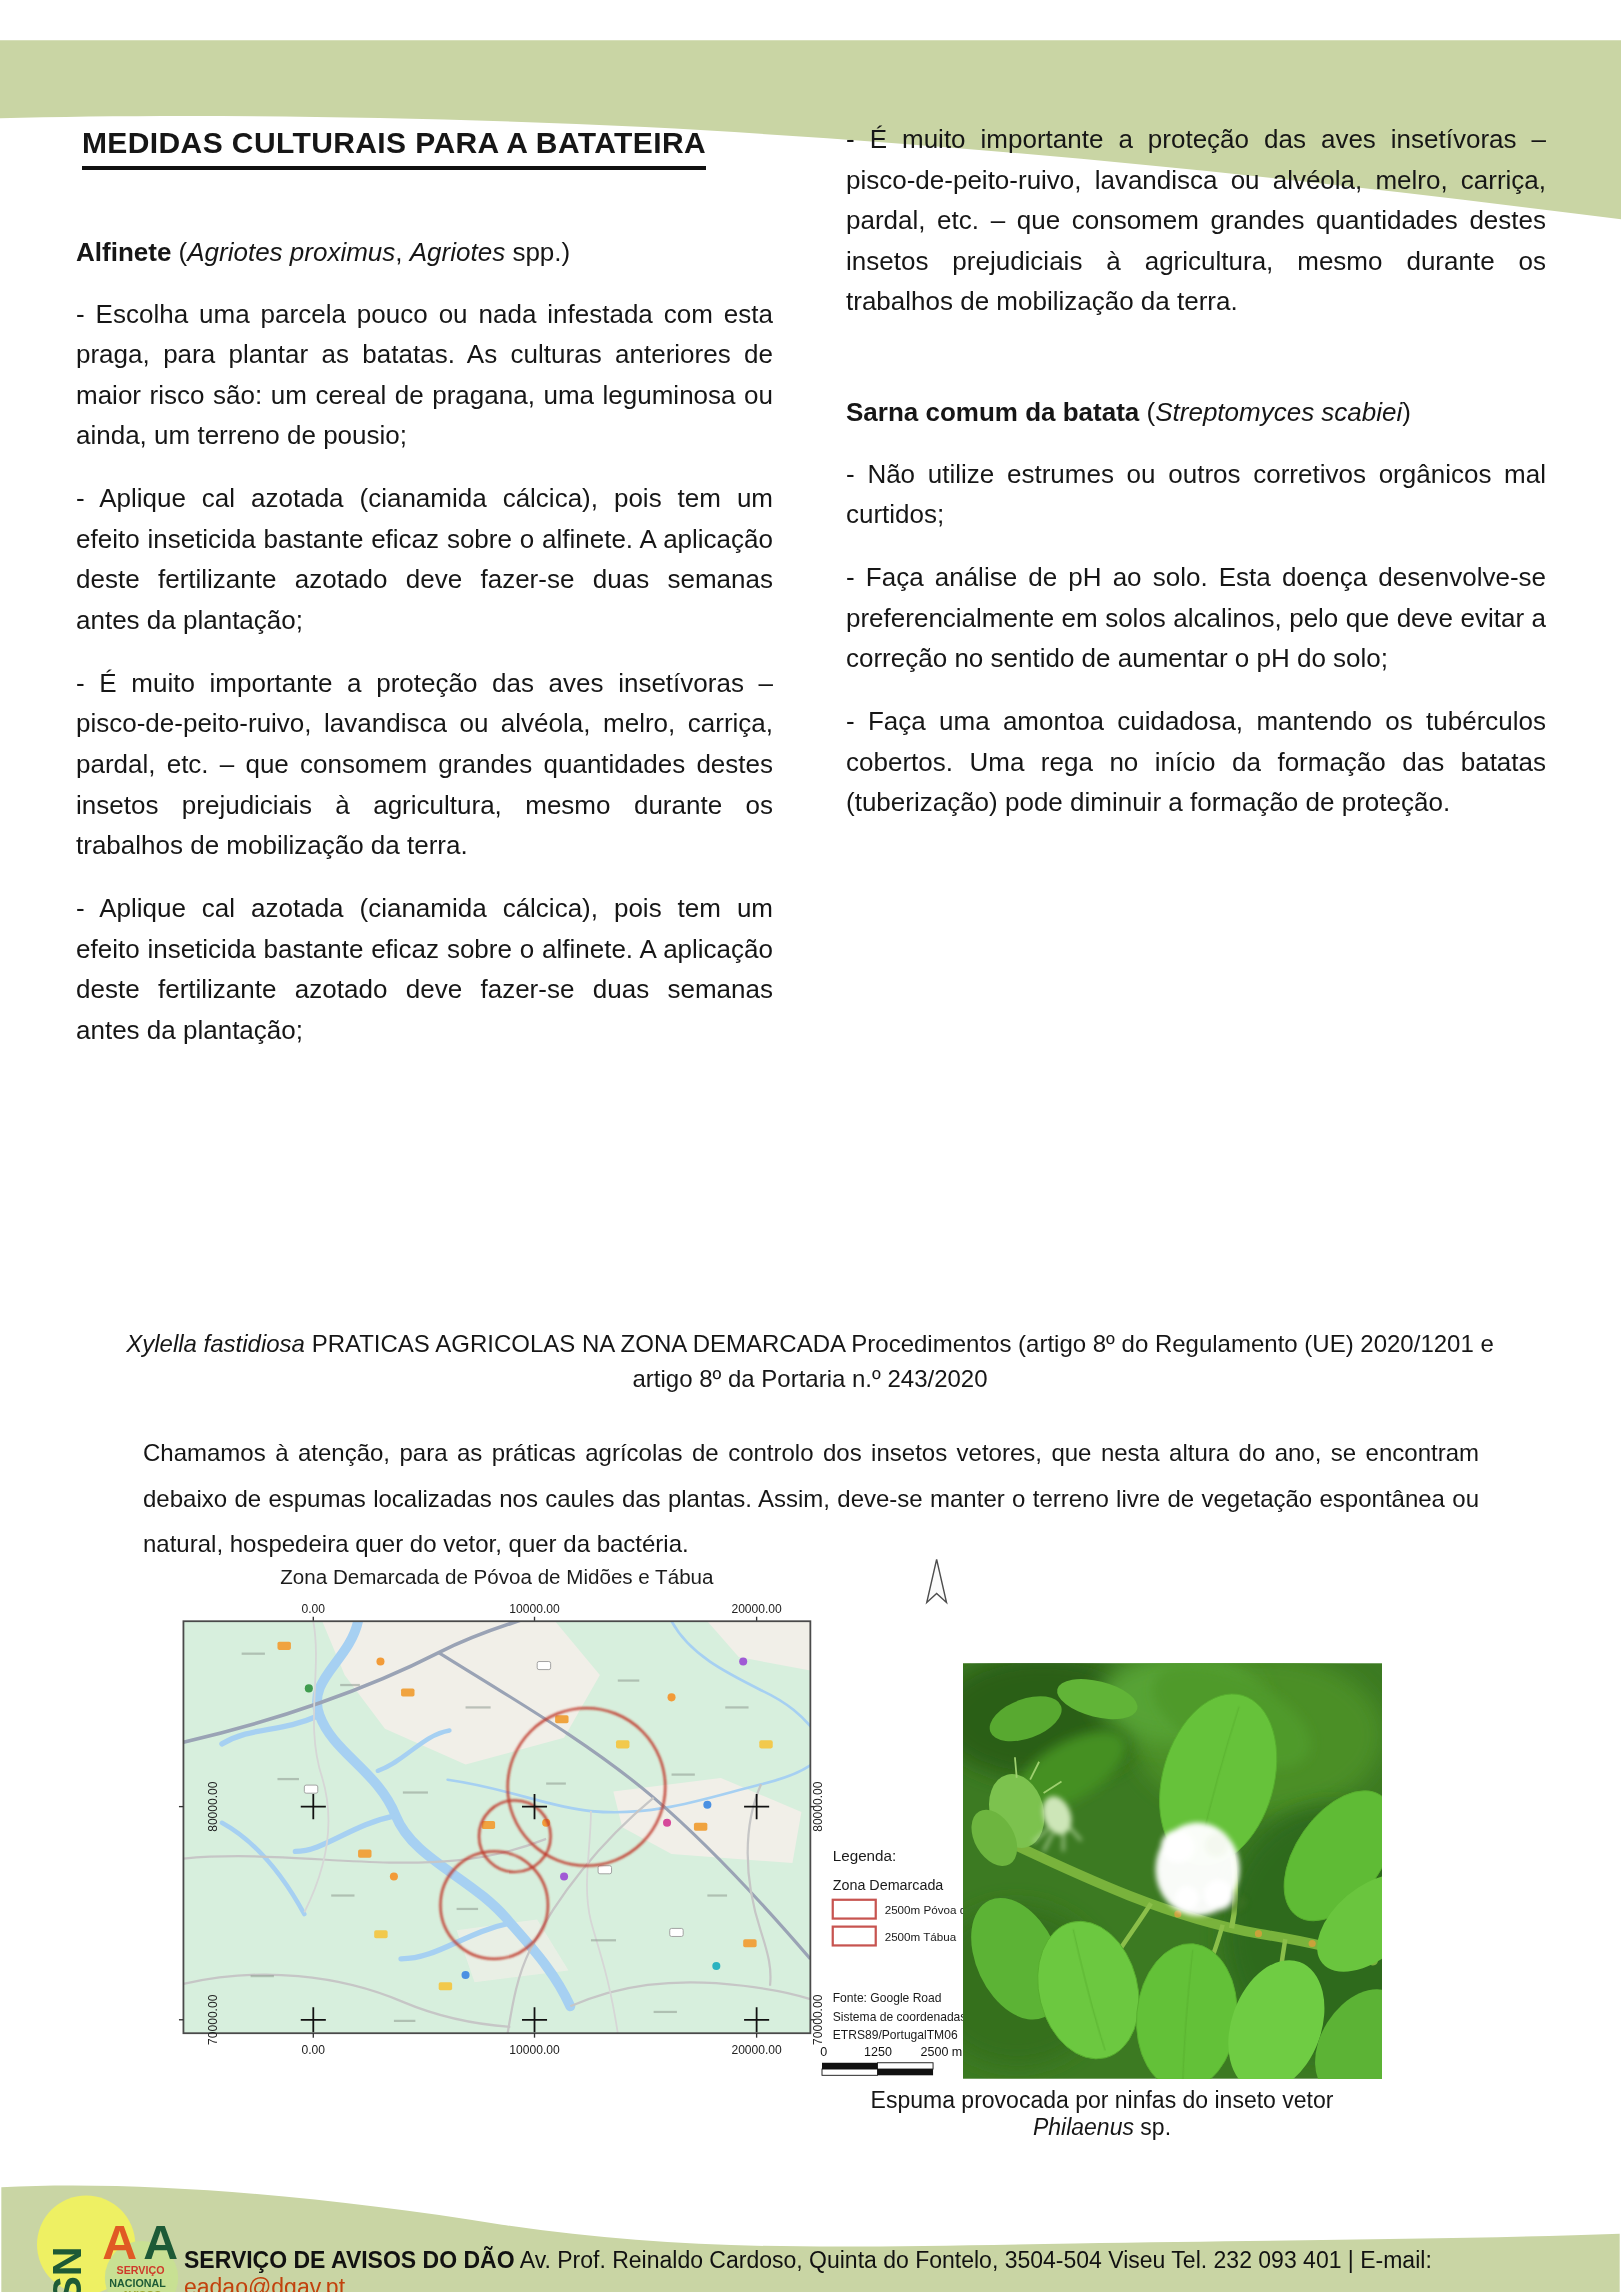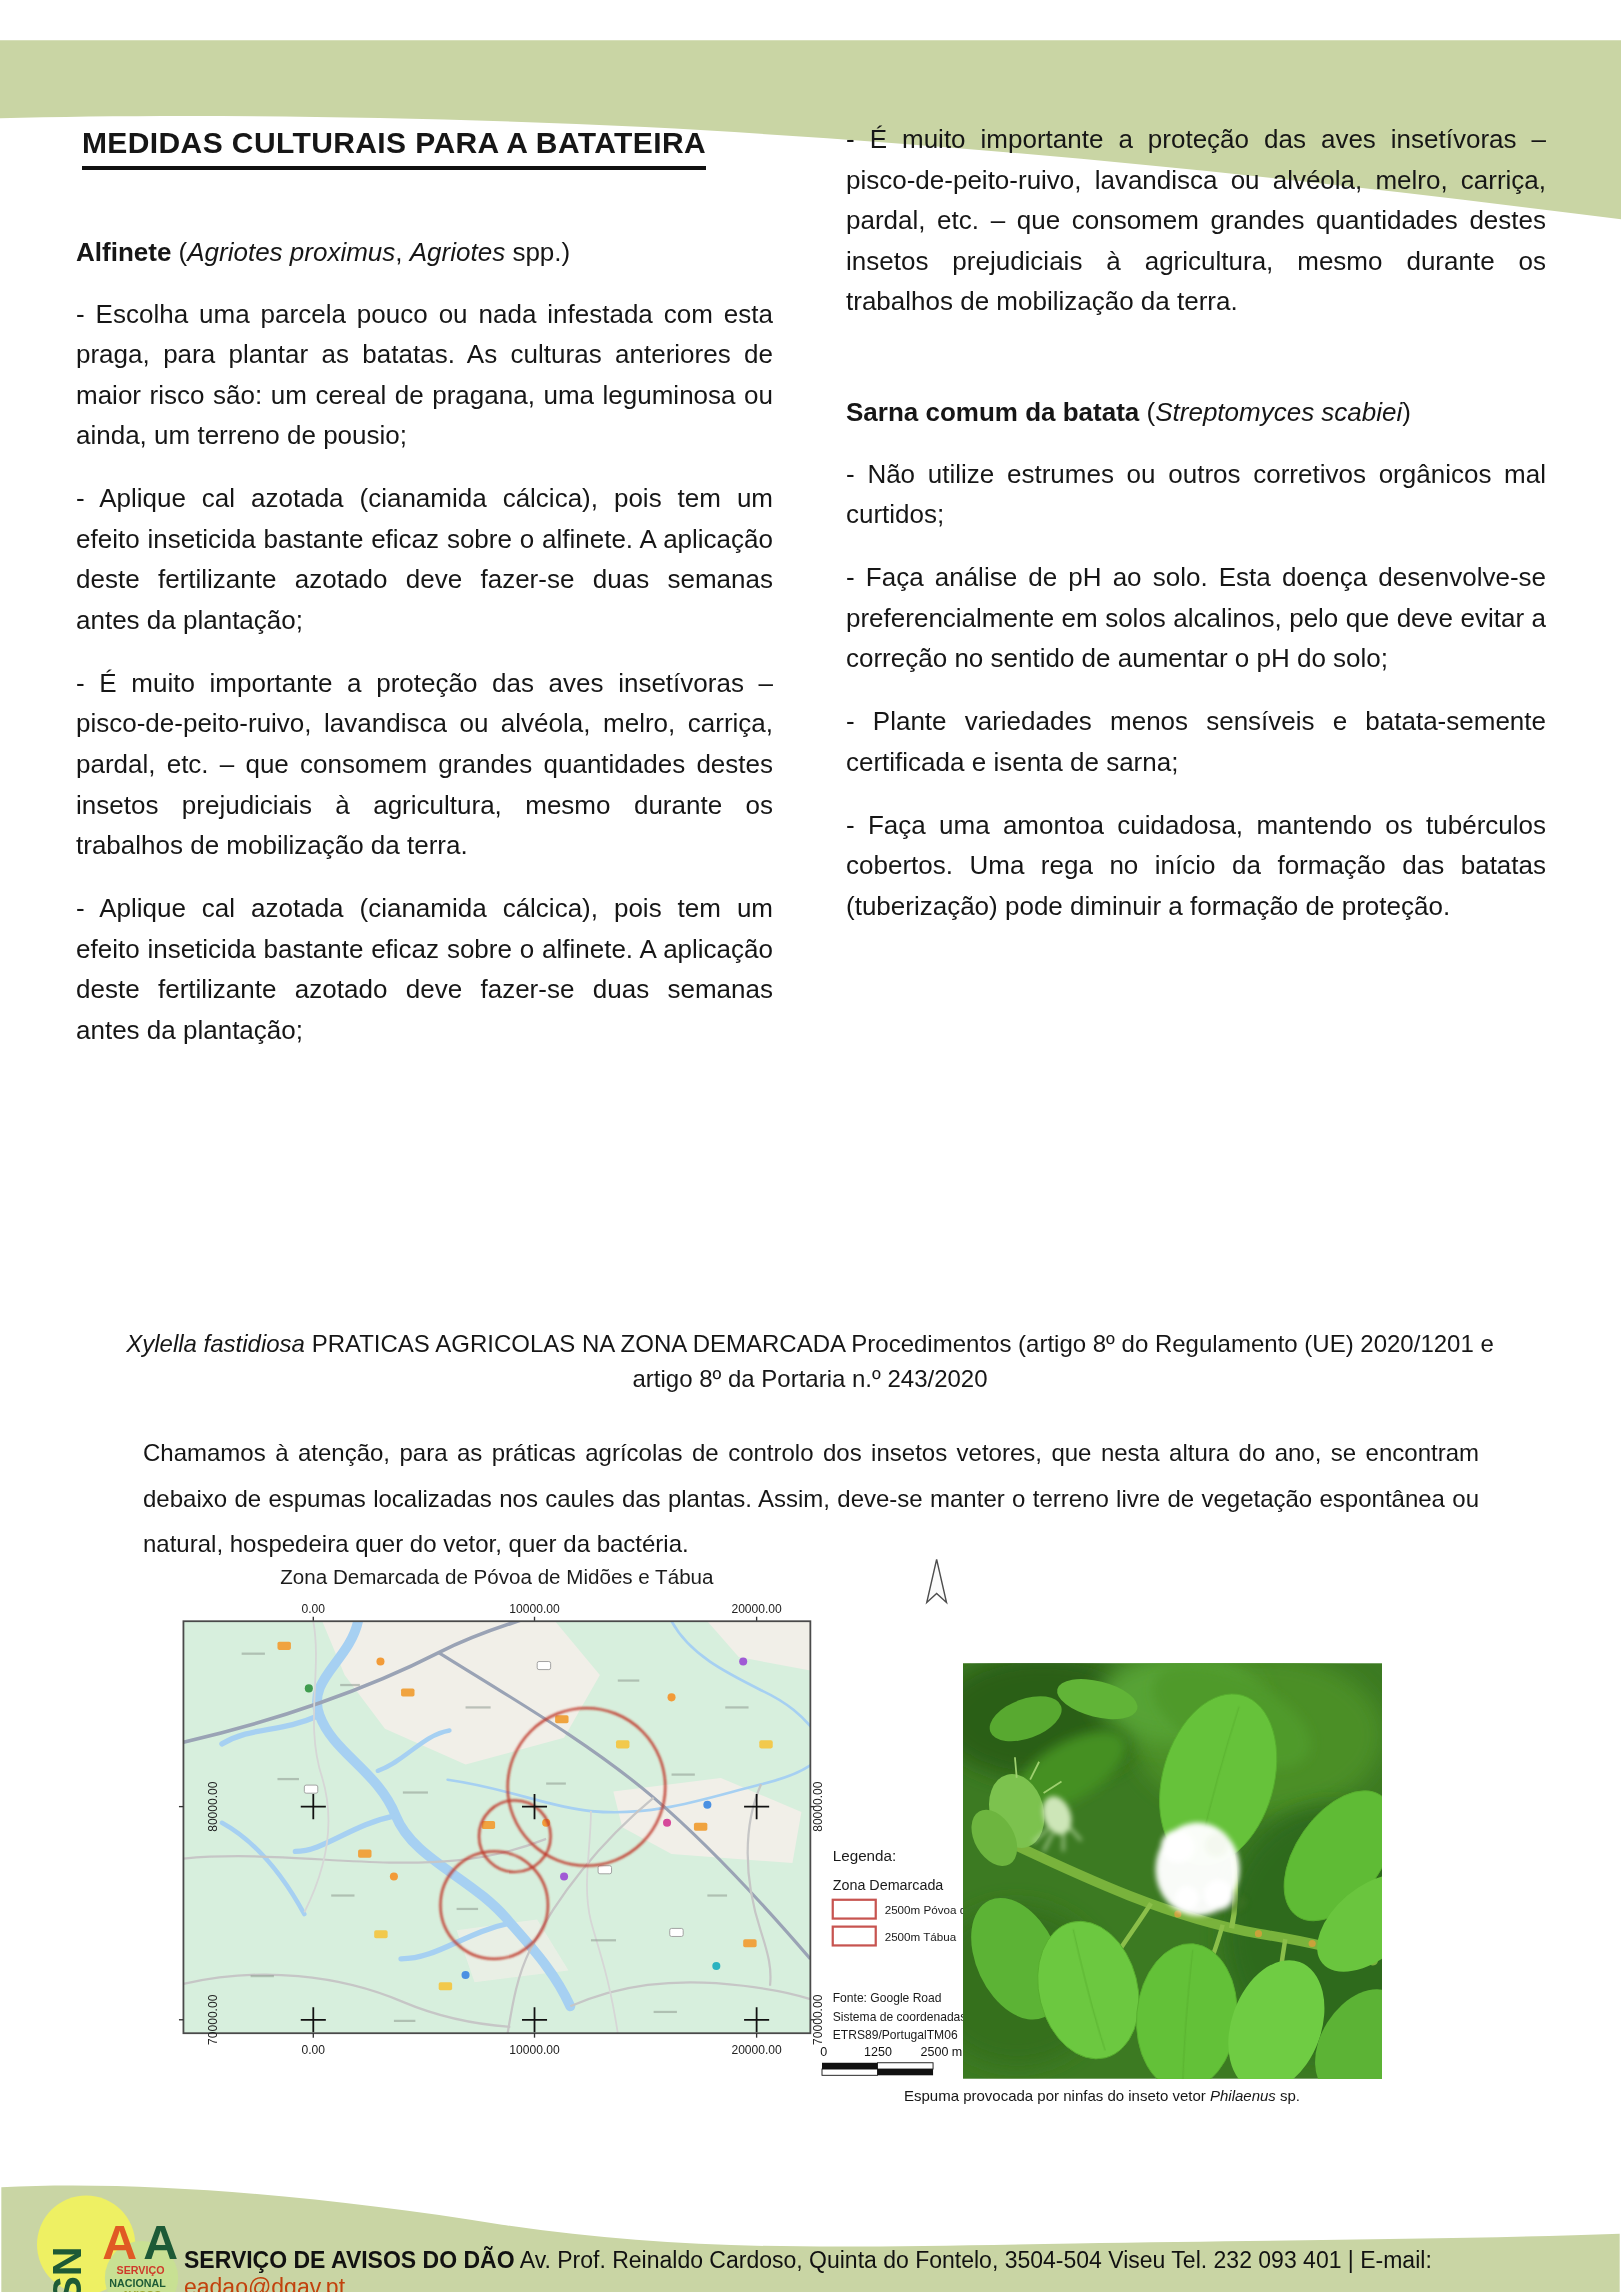--- a/index.html
+++ b/index.html
@@ -16,21 +16,21 @@
   .col .sec-head{margin:19.7px 0 21.5px 0;text-align:left;}
   .col-right .sec-head{margin-top:70px;}
   b,.bold{font-weight:bold;}
   i,.ital{font-style:italic;}
   .xy-head{position:absolute;left:107px;top:1287px;width:1406px;text-align:center;
         font-size:24px;font-weight:normal;line-height:1.45;margin:0;}
   .xy-par{position:absolute;left:143px;top:1390px;width:1336px;font-size:24px;
         line-height:1.9;text-align:justify;margin:0;}
   .map-svg{position:absolute;left:170px;top:1514px;}
   .photo-svg{position:absolute;left:963px;top:1623px;}
-  .caption{position:absolute;left:851px;top:2047px;width:502px;text-align:center;font-size:15px;}
+  .caption{position:absolute;left:851px;top:2047px;width:502px;text-align:center;font-size:23px;}
   .footer-svg{position:absolute;left:0;top:2140px;}
   .logo-svg{position:absolute;left:27px;top:2151px;}
   .footer-text{position:absolute;left:184px;top:2207px;width:1397px;font-size:23px;color:#111;}
   .footer-text a{color:#c2410c;cursor:pointer;}
   svg text{font-family:"Liberation Sans","DejaVu Sans",sans-serif;}
 </style>
 </head>
 <body>
 
 <div class="page">
@@ -49,21 +49,20 @@
     <p>- Aplique cal azotada (cianamida cálcica), pois tem um efeito inseticida bastante eficaz sobre o alfinete. A aplicação deste fertilizante azotado deve fazer-se duas semanas antes da plantação;</p>
     <p>- É muito importante a proteção das aves insetívoras – pisco-de-peito-ruivo, lavandisca ou alvéola, melro, carriça, pardal, etc. – que consomem grandes quantidades destes insetos prejudiciais à agricultura, mesmo durante os trabalhos de mobilização da terra.</p>
     <p>- Aplique cal azotada (cianamida cálcica), pois tem um efeito inseticida bastante eficaz sobre o alfinete. A aplicação deste fertilizante azotado deve fazer-se duas semanas antes da plantação;</p>
   </div>
 
   <div class="col col-right">
     <p>- É muito importante a proteção das aves insetívoras – pisco-de-peito-ruivo, lavandisca ou alvéola, melro, carriça, pardal, etc. – que consomem grandes quantidades destes insetos prejudiciais à agricultura, mesmo durante os trabalhos de mobilização da terra.</p>
     <p class="sec-head"><b>Sarna comum da batata</b><span> (</span><i>Streptomyces scabiei</i><span>)</span></p>
     <p>- Não utilize estrumes ou outros corretivos orgânicos mal curtidos;</p>
     <p>- Faça análise de pH ao solo. Esta doença desenvolve-se preferencialmente em solos alcalinos, pelo que deve evitar a correção no sentido de aumentar o pH do solo;</p>
-    <p>- Plante variedades menos sensíveis e batata-semente certificada e isenta de sarna;</p>
     <p>- Faça uma amontoa cuidadosa, mantendo os tubérculos cobertos. Uma rega no início da formação das batatas (tuberização) pode diminuir a formação de proteção.</p>
   </div>
 
   <p class="xy-head"><i>Xylella fastidiosa</i><span> PRATICAS AGRICOLAS NA ZONA DEMARCADA Procedimentos (artigo 8º do Regulamento (UE) 2020/1201 e artigo 8º da Portaria n.º 243/2020</span></p>
   <p class="xy-par">Chamamos à atenção, para as práticas agrícolas de controlo dos insetos vetores, que nesta altura do ano, se encontram debaixo de espumas localizadas nos caules das plantas. Assim, deve-se manter o terreno livre de vegetação espontânea ou natural, hospedeira quer do vetor, quer da bactéria.</p>
 
   <svg class="map-svg" width="815" height="533" viewBox="0 0 910 595">
     <defs>
       <clipPath id="mapclip">
           <rect x="15" y="75" width="700" height="460"></rect>

